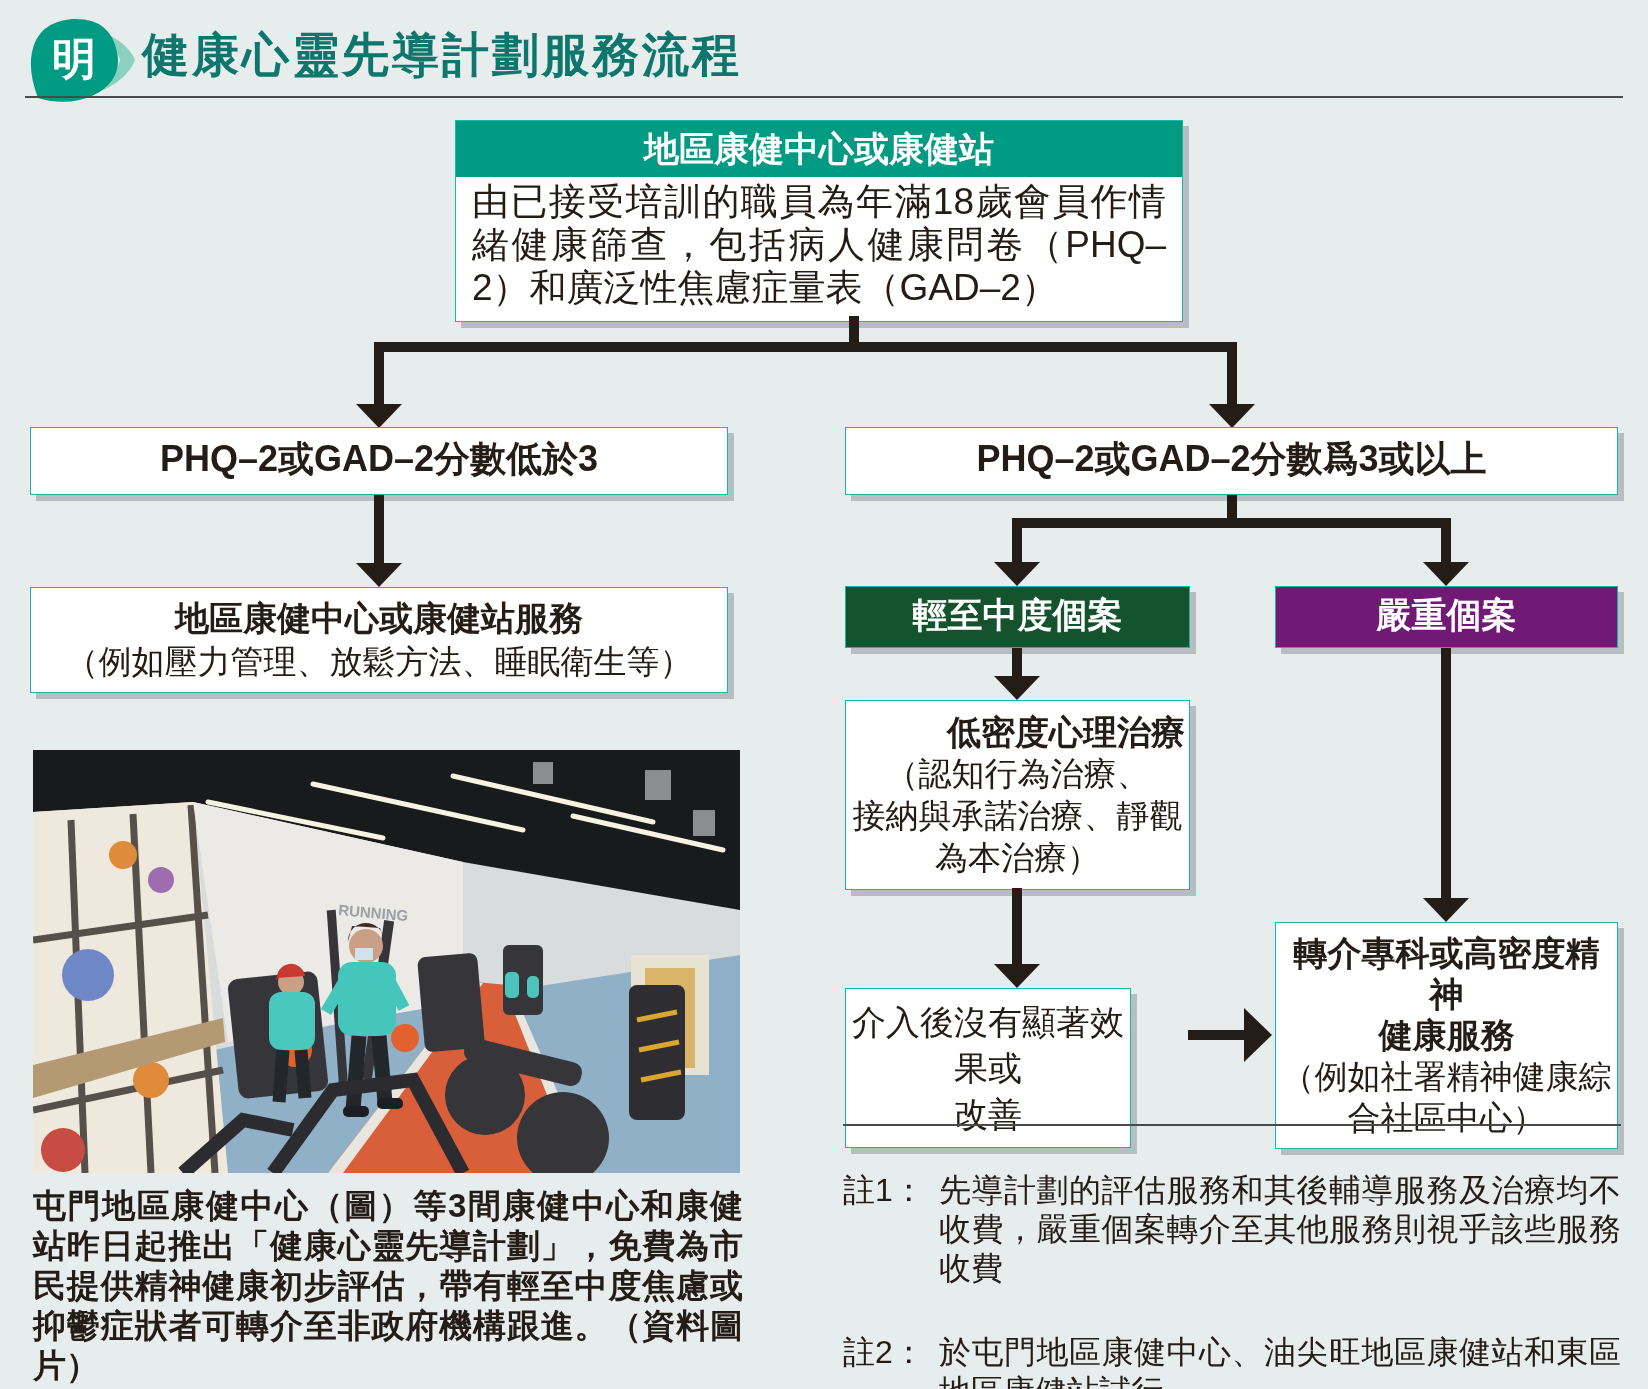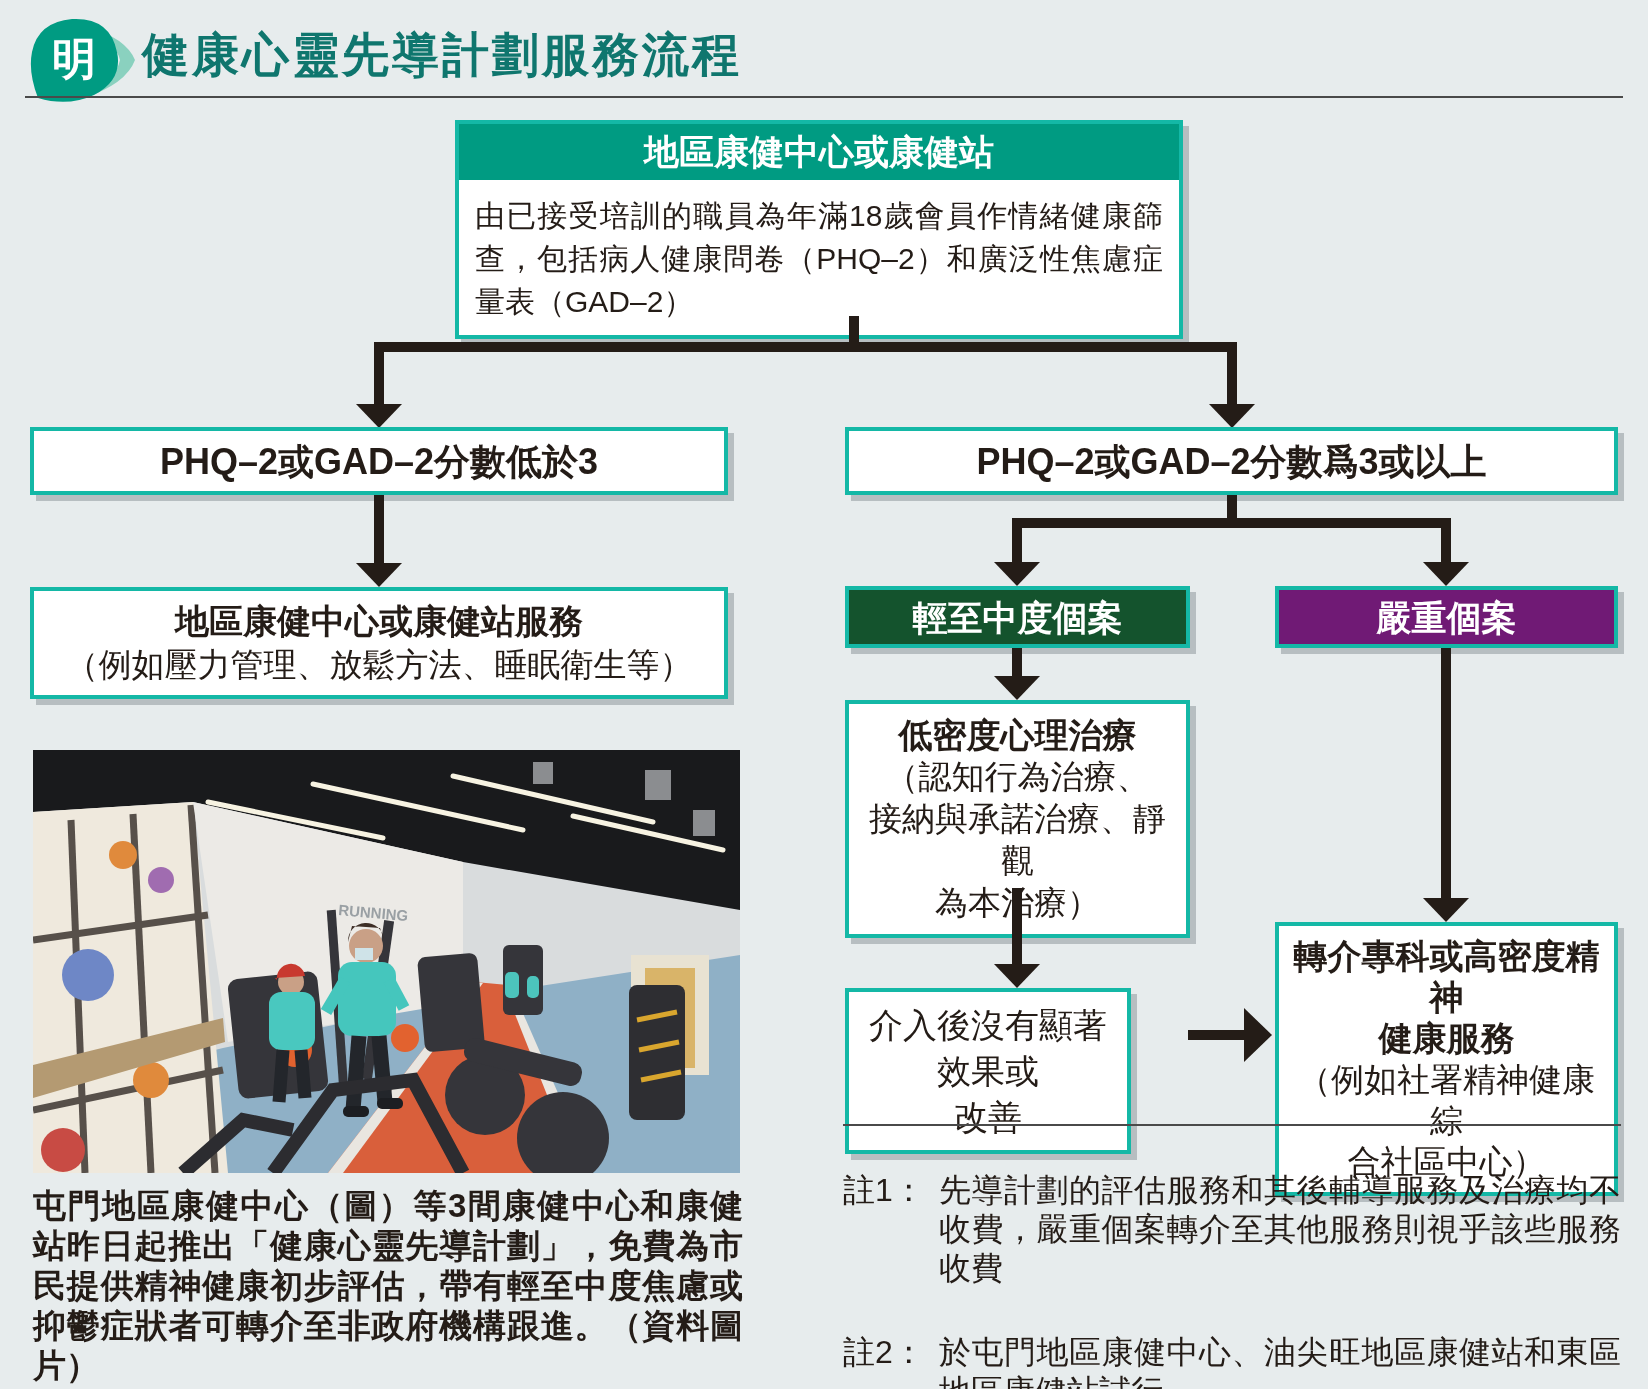--- a/index.html
+++ b/index.html
@@ -8,27 +8,27 @@
     background:#e7eced; overflow:hidden;
     font-family:"Liberation Sans","DejaVu Sans",sans-serif;
     color:#241c17;
   }
   
   .masthead-rule{position:absolute; left:25px; top:96px; width:1598px; height:2px; background:#4a4a4a;}
   .page-title{position:absolute; left:142px; top:24px; font-size:47px; font-weight:bold; letter-spacing:3px; color:#0f766e;}
   .logo{position:absolute; left:24px; top:12px; width:112px; height:92px;}
   
   .box{
-    position:absolute; background:#ffffff; border:4px solid #14b8a6;
+    position:absolute; background:#ffffff; border:1px solid #14b8a6;
     box-shadow:6px 6px 0 rgba(125,135,140,.45); box-sizing:border-box;
     text-align:center;
   }
   .box .bold{font-weight:bold;}
   .root-header{background:#009b82; color:#fff; font-weight:bold; font-size:35px; line-height:56px; height:56px;}
-  .root-body{font-size:30px; line-height:43px; text-align:justify; padding:14px 16px 12px 16px;}
+  .root-body{font-size:37px; line-height:43px; text-align:justify; padding:3px 16px 12px 16px;}
   .branch-label{font-size:36px; font-weight:bold; line-height:62px;}
   .case-box{color:#fff; font-weight:bold; font-size:35px; line-height:56px; height:62px;}
   .case-mild{background:#14532d;}
   .case-severe{background:#701a75;}
   .two-line{font-size:34px; line-height:44px; padding:8px 18px;}
   .stem{position:absolute; width:10px; background:#241c17;}
   .hbar{position:absolute; height:10px; background:#241c17;}
   .arr-down{position:absolute; width:0; height:0;
     border-left:23px solid transparent; border-right:23px solid transparent;
     border-top:24px solid #241c17;}
@@ -88,21 +88,21 @@
   <div class="arr-down" style="left:994px; top:562px;"></div>
   <div class="stem" style="left:1441px; top:518px; height:48px;"></div>
   <div class="arr-down" style="left:1423px; top:562px;"></div>
 
   <div class="box case-box case-mild" style="left:845px; top:586px; width:345px;">輕至中度個案</div>
   <div class="box case-box case-severe" style="left:1275px; top:586px; width:343px;">嚴重個案</div>
 
   <div class="stem" style="left:1012px; top:648px; height:30px;"></div>
   <div class="arr-down" style="left:994px; top:676px;"></div>
   <div class="box" style="left:845px; top:700px; width:345px; padding:10px 4px; font-size:33px; line-height:42px;">
-    <div class="bold" style="font-size:34px;">低密度心理治療</div>
+    <div class="bold" style="font-size:34px;text-align:right;">低密度心理治療</div>
     <div>（認知行為治療、</div>
     <div>接納與承諾治療、靜觀</div>
     <div>為本治療）</div>
   </div>
 
   <div class="stem" style="left:1012px; top:888px; height:78px;"></div>
   <div class="arr-down" style="left:994px; top:964px;"></div>
   <div class="box bold" style="left:845px; top:988px; width:286px; padding:10px 4px; font-size:34px; line-height:46px;">
     <div>介入後沒有顯著效果或</div>
     <div>改善</div>

